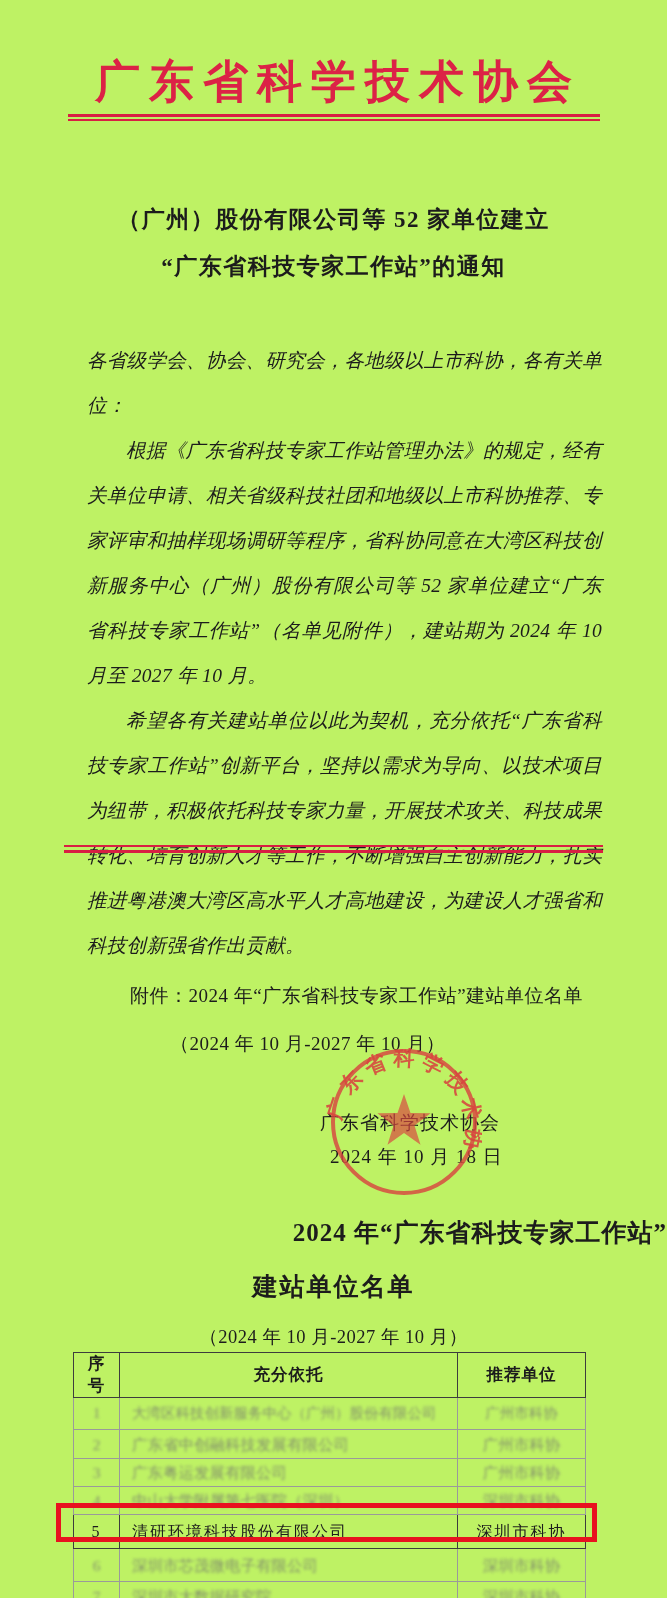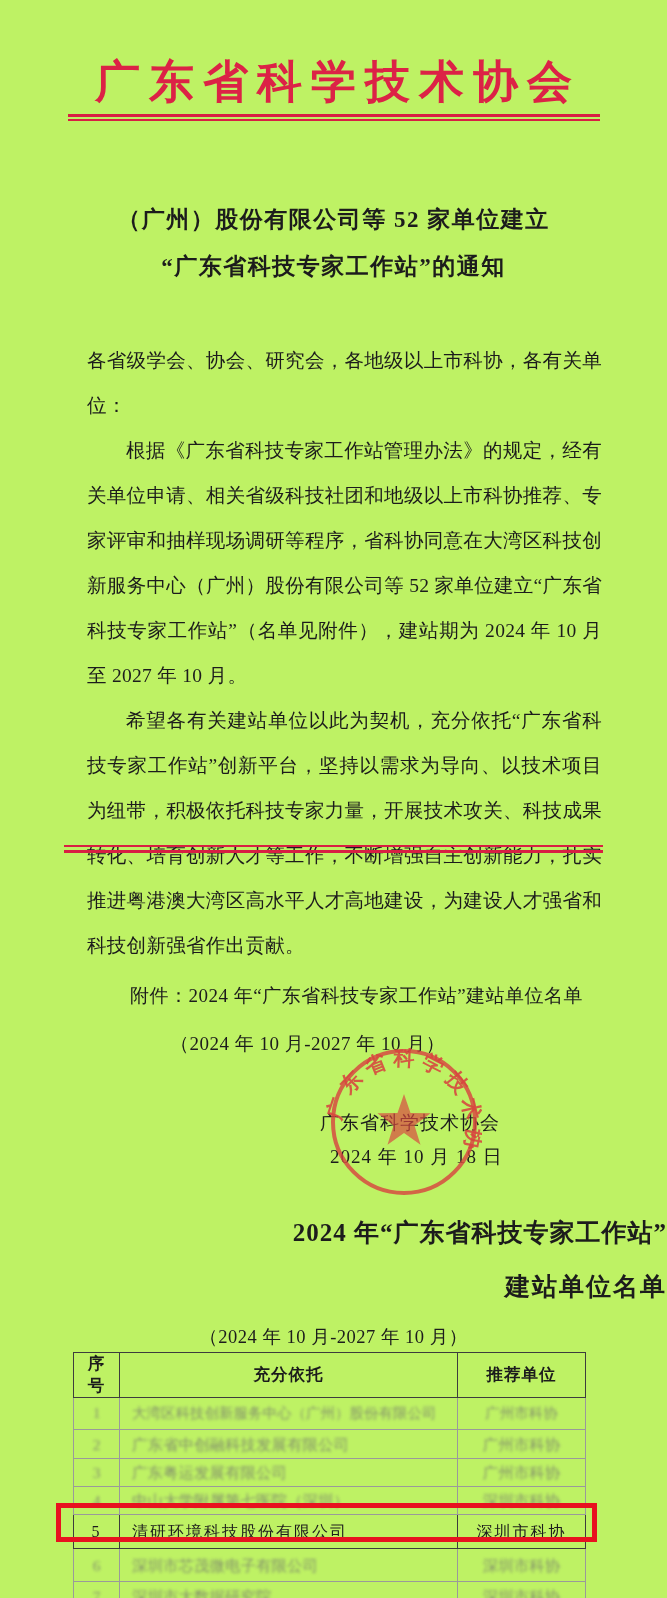--- a/index.html
+++ b/index.html
@@ -22,21 +22,21 @@
   
   .doc-title{
     position:absolute;top:196px;left:0;width:667px;text-align:center;
     font-size:23px;font-weight:bold;line-height:47px;letter-spacing:1.5px;
   }
   
   .body-text{
     position:absolute;top:338px;left:87px;width:515px;
     font-size:19.5px;line-height:45px;text-align:justify;letter-spacing:0.3px;
   }
-  .body-text p{margin:0;}
+  .body-text p{margin:0;font-style:italic;}
   .body-text p.indent{text-indent:2em;}
   
   .rule-mid{top:845px;left:64px;width:539px;}
   .rule-mid .l1{height:2px;background:#d81f43;}
   .rule-mid .l2{height:3px;background:#d81f43;margin-top:3px;}
   
   .attachment{
     position:absolute;top:972px;left:130px;
     font-size:19px;line-height:48px;letter-spacing:0.5px;
   }
@@ -50,21 +50,21 @@
   .sign-date{
     position:absolute;top:1144px;left:330px;z-index:2;
     font-size:19px;letter-spacing:1px;white-space:nowrap;
   }
   
   .annex-t1{
     position:absolute;top:1216px;left:0;width:667px;text-align:right;
     font-size:25px;font-weight:bold;letter-spacing:1px;
   }
   .annex-t2{
-    position:absolute;top:1270px;left:0;width:667px;text-align:right;
+    position:absolute;top:1270px;left:0;width:667px;text-align:center;
     font-size:25px;font-weight:bold;letter-spacing:2px;
   }
   .annex-sub{
     position:absolute;top:1324px;left:0;width:667px;text-align:center;
     font-size:18.5px;letter-spacing:0.5px;
   }
   
   .annex-table{
     position:absolute;top:1352px;left:73px;width:512px;
     border-collapse:collapse;table-layout:fixed;

